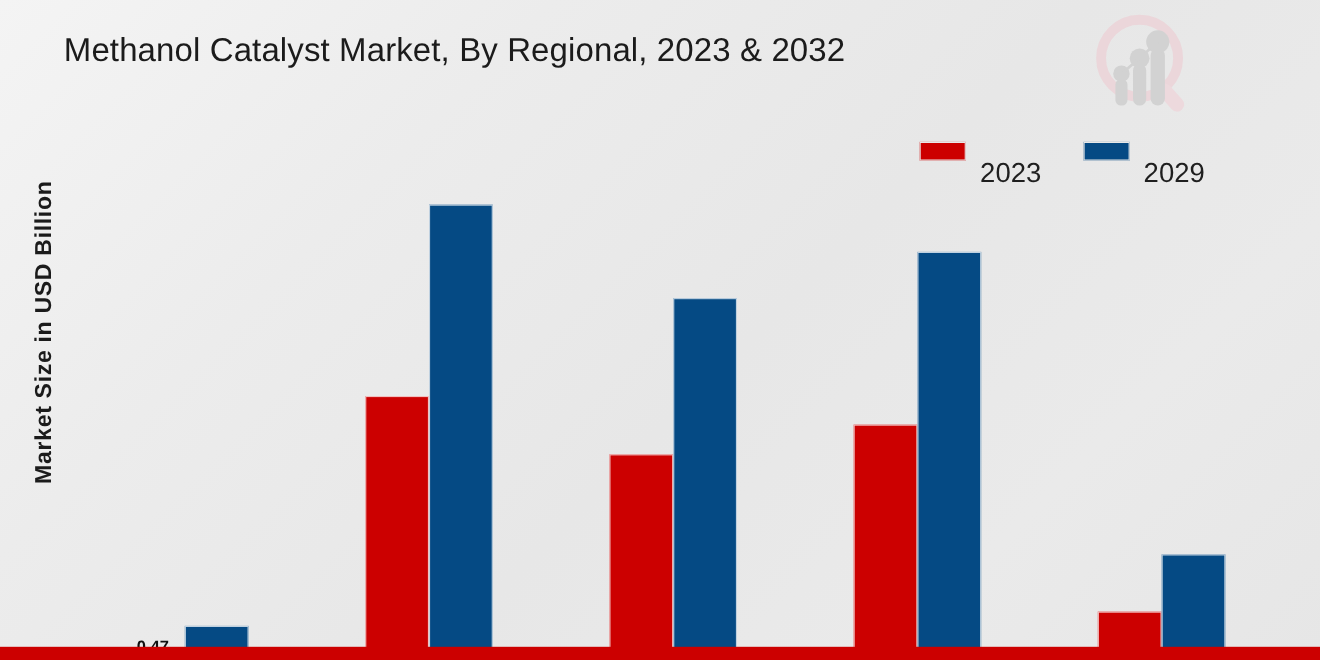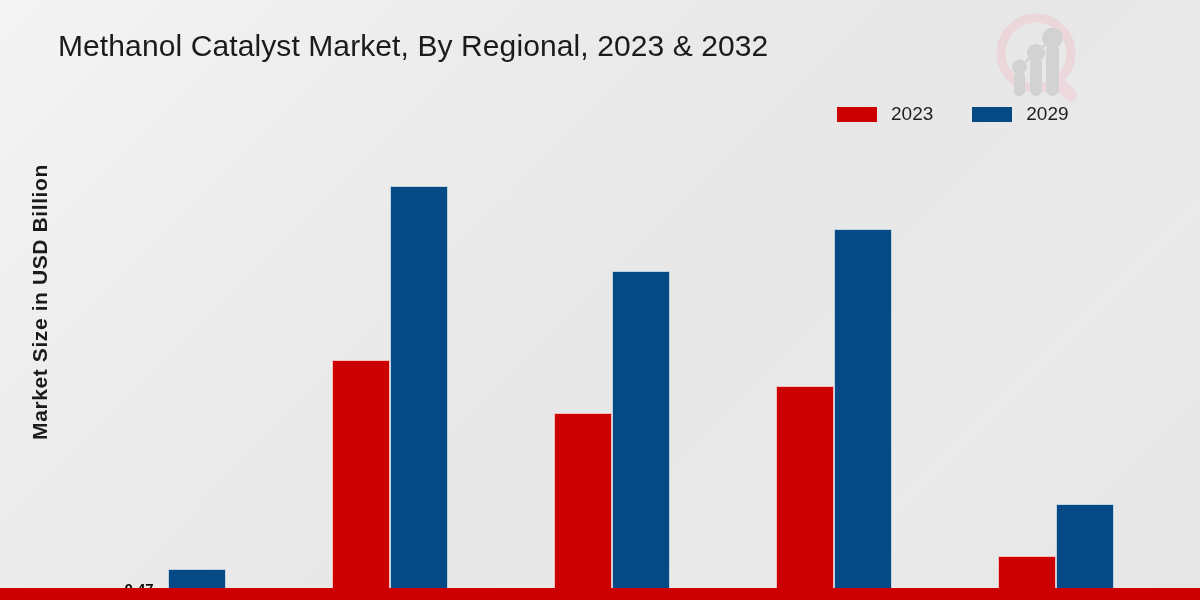--- a/index.html
+++ b/index.html
@@ -60,22 +60,23 @@
     gap: 13px;
   }
   .legend-swatch {
     width: 40px;
     height: 15px;
     display: block;
   }
   .legend-swatch.red  { background: #CC0000; border: 1px solid #e8e8e8; }
   .legend-swatch.blue { background: #054A84; border: 1px solid #e8e8e8; }
   .legend-label {
-    font-size: 19px;
+    font-size: 25px;
     color: #1f1f1f;
+    margin-top: 40px;
   }
 
   
   #y-axis-label {
     position: absolute;
     left: -140px;
     top: 290px;
     width: 360px;
     text-align: center;
     transform: rotate(-90deg);

